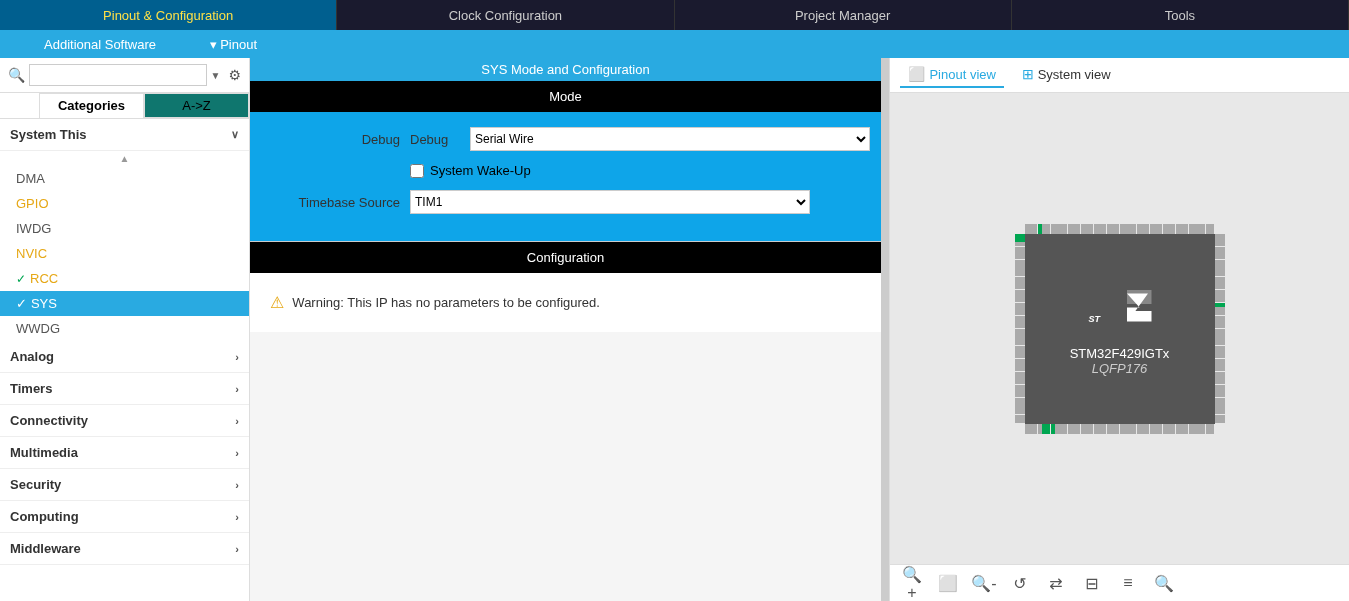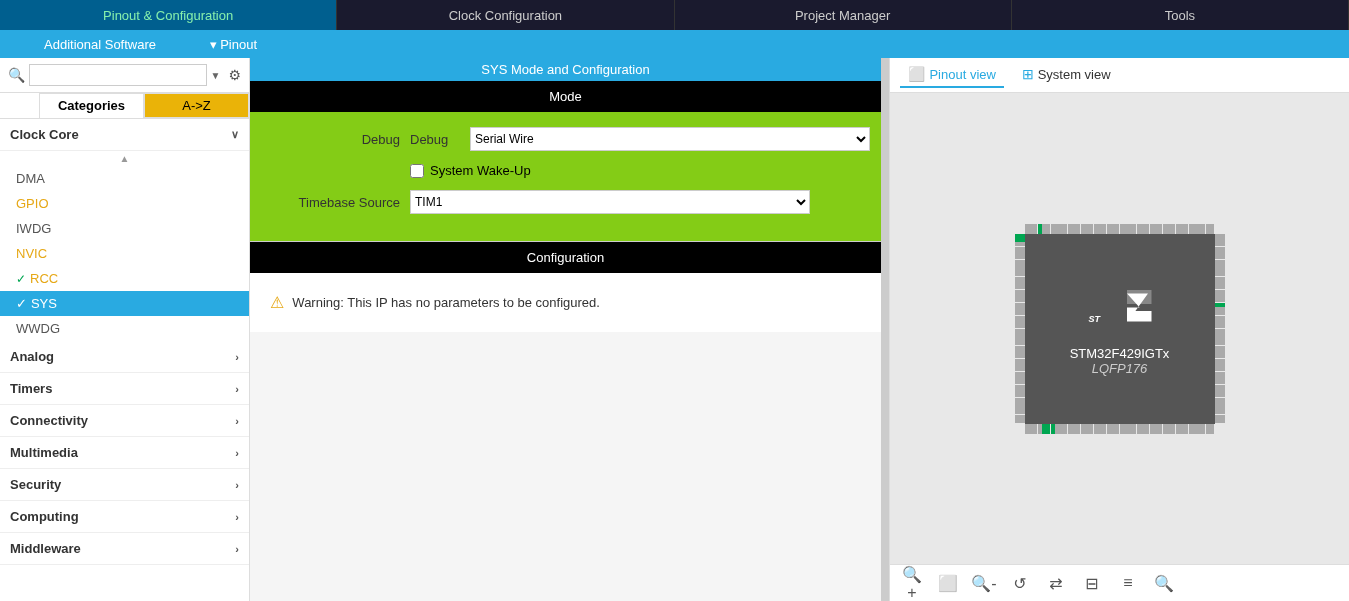--- a/index.html
+++ b/index.html
@@ -1,53 +1,53 @@
 <!DOCTYPE html>
 <html><head>
   <meta charset="utf-8">
   <style>
     * { box-sizing: border-box; margin: 0; padding: 0; font-family: Arial, sans-serif; font-size: 13px; }
     body { width: 1349px; height: 601px; overflow: hidden; background: #f0f0f0; }
 
     
     .top-nav { display: flex; height: 30px; background: #1a1a2e; }
     .top-nav-item { flex: 1; display: flex; align-items: center; justify-content: center; color: #ccc; cursor: pointer; font-size: 13px; border-right: 1px solid #333; }
-    .top-nav-item.active { background: #005f8f; color: #86efac; }
+    .top-nav-item.active { background: #005f8f; color: #fde047; }
 
     
     .sub-nav { display: flex; height: 28px; background: #29aae1; align-items: center; padding: 0 10px; gap: 20px; }
     .sub-nav-item { color: white; cursor: pointer; font-size: 12px; display: flex; align-items: center; gap: 4px; margin-left: 34px; }
 
     
     .main-layout { display: flex; height: calc(601px - 58px); }
 
     
     .sidebar { width: 250px; background: white; border-right: 1px solid #ddd; display: flex; flex-direction: column; overflow: hidden; }
     .sidebar-search-bar { display: flex; align-items: center; padding: 6px 8px; gap: 4px; border-bottom: 1px solid #ddd; }
     .sidebar-search-input { flex: 1; border: 1px solid #ccc; padding: 2px 6px; font-size: 12px; height: 22px; }
     .sidebar-search-icon { color: #555; font-size: 14px; cursor: pointer; }
     .sidebar-gear-icon { color: #555; font-size: 14px; cursor: pointer; margin-left: 4px; }
     .sidebar-tabs { display: flex; border-bottom: 1px solid #ddd; }
-    .sidebar-tab { flex: 1; text-align: center; padding: 4px; font-size: 12px; cursor: pointer; background: #eab308; border: 1px solid #ddd; }
+    .sidebar-tab { flex: 1; text-align: center; padding: 4px; font-size: 12px; cursor: pointer; background: #0f766e; border: 1px solid #ddd; }
     .sidebar-tab.active { background: white; border-bottom: none; font-weight: bold; margin-left: 39px; }
     .sidebar-items { overflow-y: auto; flex: 1; }
     .sidebar-category { display: flex; align-items: center; justify-content: space-between; padding: 8px 10px; font-weight: bold; font-size: 13px; color: #333; cursor: pointer; border-bottom: 1px solid #eee; }
     .sidebar-category .chevron { color: #555; font-size: 11px; }
     .sidebar-sub-items { padding-left: 0; }
     .sidebar-sub-item { padding: 5px 16px; color: #555; cursor: pointer; display: flex; align-items: center; gap: 4px; }
     .sidebar-sub-item.active { background: #29aae1; color: white; }
     .sidebar-sub-item.configured { color: #e6a817; }
     .check { color: #00a651; font-size: 12px; }
     .up-arrow { text-align: center; color: #999; padding: 2px; font-size: 10px; }
 
     
     .center-panel { flex: 1; display: flex; flex-direction: column; background: #f5f5f5; overflow: hidden; }
     .center-title-bar { background: #29aae1; color: white; text-align: center; padding: 4px; font-size: 13px; }
     .section-header { background: #000000; color: white; text-align: center; padding: 8px; font-size: 12px; margin: 0; }
-    .mode-section { background: #84cc16; padding: 15px 20px; border-bottom: 1px solid #ccc; }
+    .mode-section { background: #0ea5e9; padding: 15px 20px; border-bottom: 1px solid #ccc; }
     .form-row { display: flex; align-items: center; margin-bottom: 12px; gap: 10px; }
     .form-label { min-width: 130px; text-align: right; font-size: 13px; color: #333; }
     .form-select { height: 24px; border: 1px solid #ccc; font-size: 12px; min-width: 400px; background: white; }
     .form-checkbox-row { display: flex; align-items: center; gap: 6px; margin-bottom: 12px; padding-left: 140px; }
     .form-checkbox { width: 14px; height: 14px; }
     .config-section { background: white; padding: 20px; }
     .warning-msg { display: flex; align-items: center; gap: 8px; font-size: 13px; color: #333; }
     .warning-icon { color: #e6a817; font-size: 16px; }
 
     
@@ -115,21 +115,21 @@
       <div class="sidebar-tab active">
         <span>Categories</span>
       </div>
       <div class="sidebar-tab">
         <span>A-&gt;Z</span>
       </div>
     </div>
     <div class="sidebar-items">
 
       <div class="sidebar-category">
-        <span>Clock Core</span>
+        <span>System This</span>
         <span class="chevron">∨</span>
       </div>
       <div class="sidebar-sub-items">
         <div class="up-arrow">▲</div>
         <div class="sidebar-sub-item">
           <span>DMA</span>
         </div>
         <div class="sidebar-sub-item configured">
           <span>GPIO</span>
         </div>

